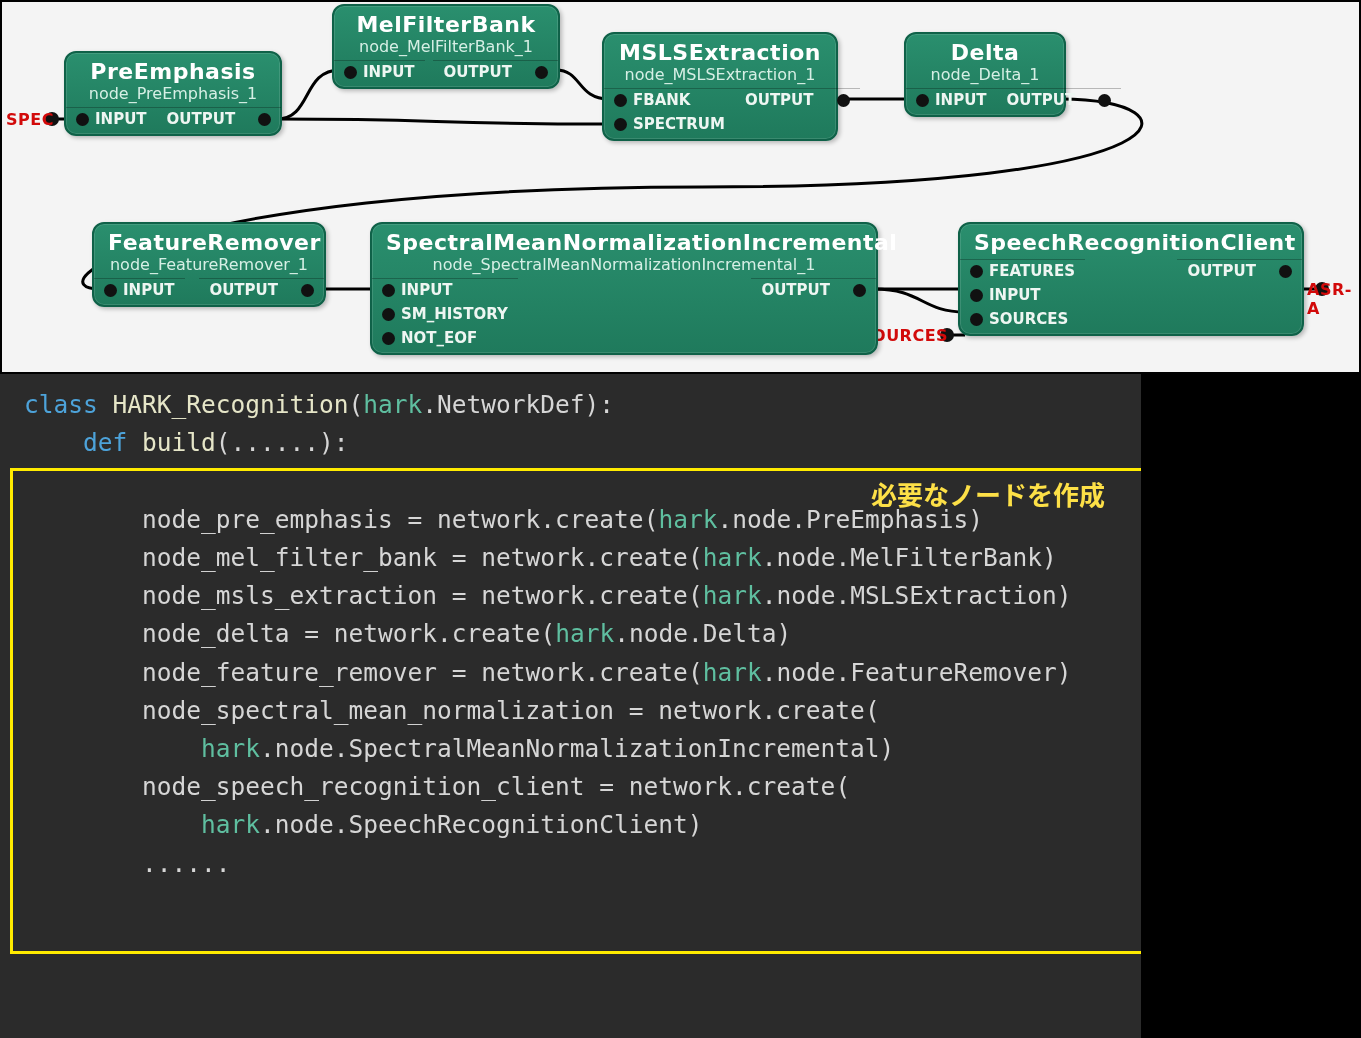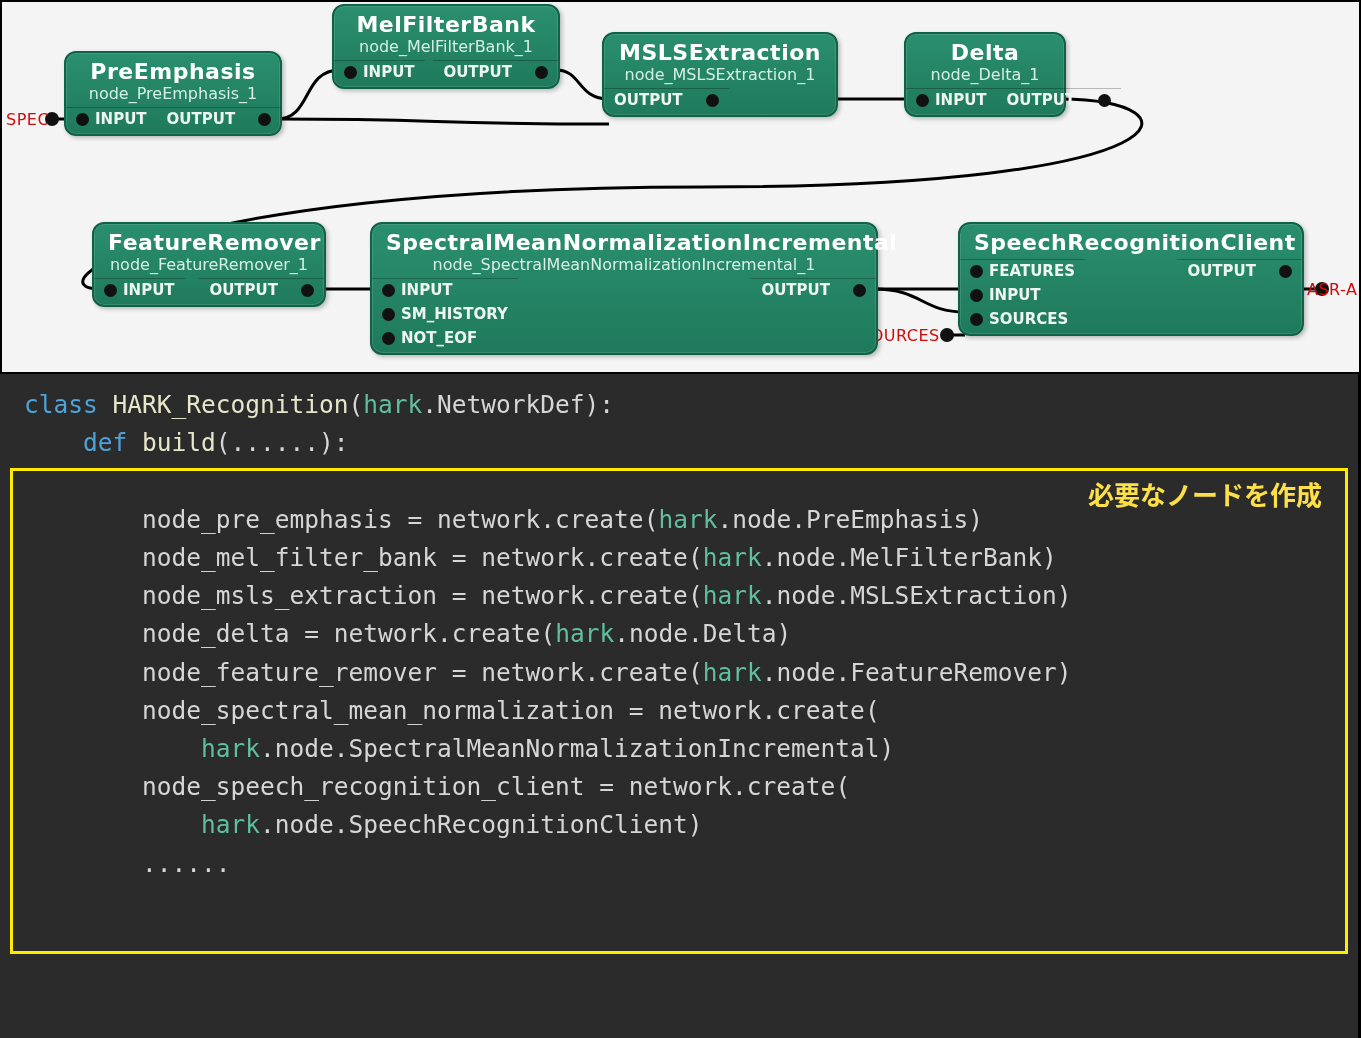--- a/index.html
+++ b/index.html
@@ -70,29 +70,29 @@
     background: #111;
     border-radius: 50%;
     flex: 0 0 13px;
   }
   .node .port-col.inputs .port { border-top: 1px solid rgba(0,0,0,0.25); }
   .node .port-col.outputs .port { border-top: 1px solid rgba(0,0,0,0.25); }
   .node .port-col.inputs .port + .port,
   .node .port-col.outputs .port + .port { border-top: none; }
   .ext-label {
     position: absolute;
-    font-weight: normal;
+    font-weight: bold;
     font-size: 16px;
     color: #d20a0a;
     letter-spacing: 0.5px;
   }
 
   
   .code-area {
-    width: 1358px;
+    width: 1141px;
     height: 664px;
     background: #2b2b2b;
     color: #d6d6d6;
     font-family: "DejaVu Sans Mono", Menlo, Consolas, monospace;
     font-size: 24.5px;
     line-height: 1.56;
     padding: 12px 16px 8px 24px;
     position: relative;
     white-space: pre;
     overflow: hidden;
@@ -195,20 +195,30 @@
       </div>
     </div>
   </div>
 
   <div class="node" style="left:600px; top:30px; width:236px;">
     <div class="header">
       <div class="title">MSLSExtraction</div>
       <div class="subtitle">node_MSLSExtraction_1</div>
     </div>
     <div class="ports">
+      <div class="port-col inputs">
+        <div class="port left">
+            <span class="dot"></span>
+            <span>FBANK</span>
+          </div>
+        <div class="port left">
+            <span class="dot"></span>
+            <span>SPECTRUM</span>
+          </div>
+      </div>
       <div class="port-col outputs">
         <div class="port right">
             <span>OUTPUT</span>
             <span class="dot"></span>
           </div>
       </div>
     </div>
   </div>
 
   <div class="node" style="left:902px; top:30px; width:162px;">

